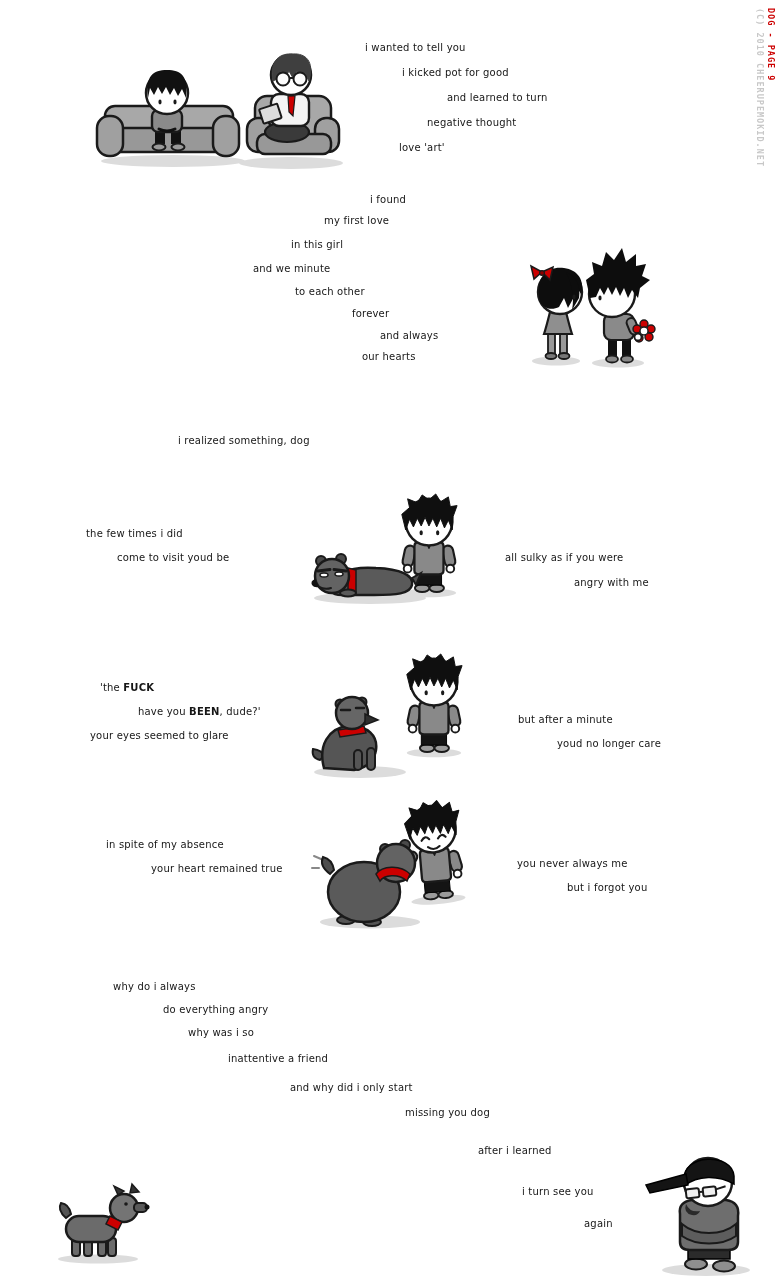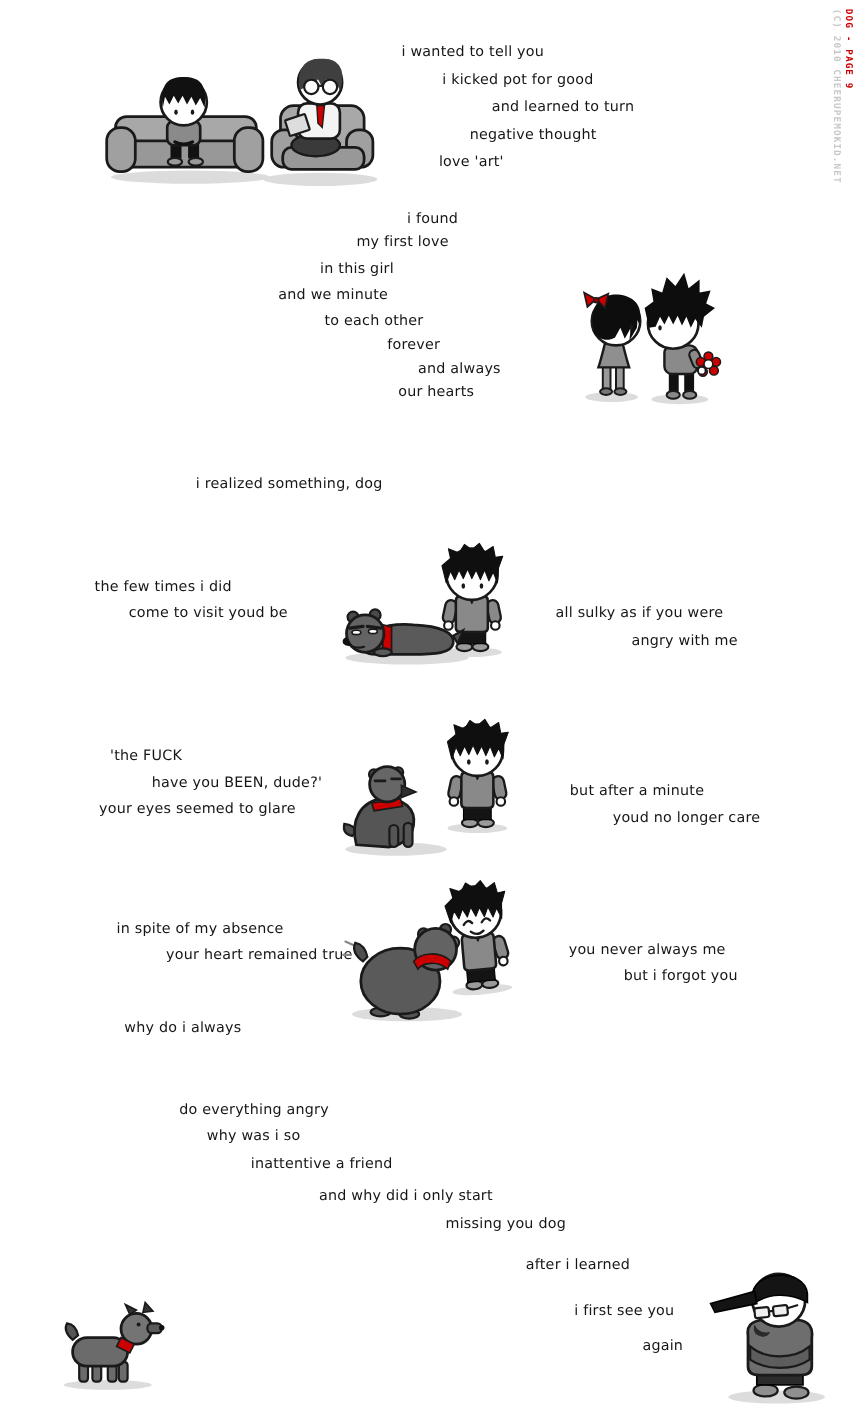--- a/index.html
+++ b/index.html
@@ -7,24 +7,24 @@
     --text:#161616;
     --copyright-gray:#c8c8c8;
     --background:#ffffff;
   }
   html,body{margin:0;padding:0;background:#fff;}
   .page{
     position:relative;width:780px;height:1280px;background:var(--background);
     overflow:hidden;font-family:"DejaVu Sans",sans-serif;color:var(--text);
   }
   .cap{
-    position:absolute;font-size:13px;line-height:15px;letter-spacing:.2px;
+    position:absolute;font-size:10px;line-height:15px;letter-spacing:.2px;
     color:var(--text);white-space:nowrap;
   }
-  .cap b{font-weight:normal;}
+  .cap b{font-weight:bold;}
   .sidebar{
     position:absolute;top:8px;right:4px;writing-mode:vertical-rl;
     font-family:"DejaVu Sans Mono",monospace;font-size:8.5px;font-weight:bold;
     letter-spacing:1px;line-height:11px;
   }
   .sidebar .ttl{display:block;color:var(--accent-red);}
   .sidebar .cpy{display:block;color:var(--copyright-gray);}
   .scene{position:absolute;}
   svg{display:block;overflow:visible;}
 </style>
@@ -259,31 +259,31 @@
         <ellipse cx="52" cy="62" rx="36" ry="30" fill="#5a5a5a" stroke="#1a1a1a" stroke-width="2.5"></ellipse>
         <circle cx="73" cy="19" r="5" fill="#4a4a4a" stroke="#1a1a1a" stroke-width="2"></circle>
         <circle cx="93" cy="15" r="5" fill="#4a4a4a" stroke="#1a1a1a" stroke-width="2"></circle>
         <circle cx="84" cy="33" r="19" fill="#636363" stroke="#1a1a1a" stroke-width="2.5"></circle>
         <path d="M64,44 C70,36 88,34 98,44 L95,51 C86,43 72,45 68,51 Z" fill="#cc0000" stroke="#1a1a1a" stroke-width="1.5"></path>
       </g>
     </svg>
   </div>
 
   <div>
-    <div class="cap" style="left:113px;top:927px">why do i always</div>
+    <div class="cap" style="left:113px;top:979px">why do i always</div>
     <div class="cap" style="left:163px;top:1002px">do everything angry</div>
     <div class="cap" style="left:188px;top:1025px">why was i so</div>
     <div class="cap" style="left:228px;top:1051px">inattentive a friend</div>
     <div class="cap" style="left:290px;top:1080px">and why did i only start</div>
     <div class="cap" style="left:405px;top:1105px">missing you dog</div>
   </div>
 
   <div>
     <div class="cap" style="left:478px;top:1143px">after i learned</div>
-    <div class="cap" style="left:522px;top:1184px">i first see you</div>
+    <div class="cap" style="left:522px;top:1184px">i turn see you</div>
     <div class="cap" style="left:584px;top:1216px">again</div>
   </div>
 
   <div class="scene" style="left:40px;top:1180px">
     <svg width="120" height="90" viewBox="0 0 120 90">
       <ellipse cx="58" cy="79" rx="40" ry="4.5" fill="#dcdcdc"></ellipse>
       <path d="M26,38 q-9,-8 -5,-15 q8,1 10,11 Z" fill="#555" stroke="#1a1a1a" stroke-width="2"></path>
       <rect x="32" y="58" width="8" height="18" rx="3" fill="#6b6b6b" stroke="#1a1a1a" stroke-width="2"></rect>
       <rect x="44" y="60" width="8" height="16" rx="3" fill="#6b6b6b" stroke="#1a1a1a" stroke-width="2"></rect>
       <rect x="58" y="60" width="8" height="16" rx="3" fill="#6b6b6b" stroke="#1a1a1a" stroke-width="2"></rect>

